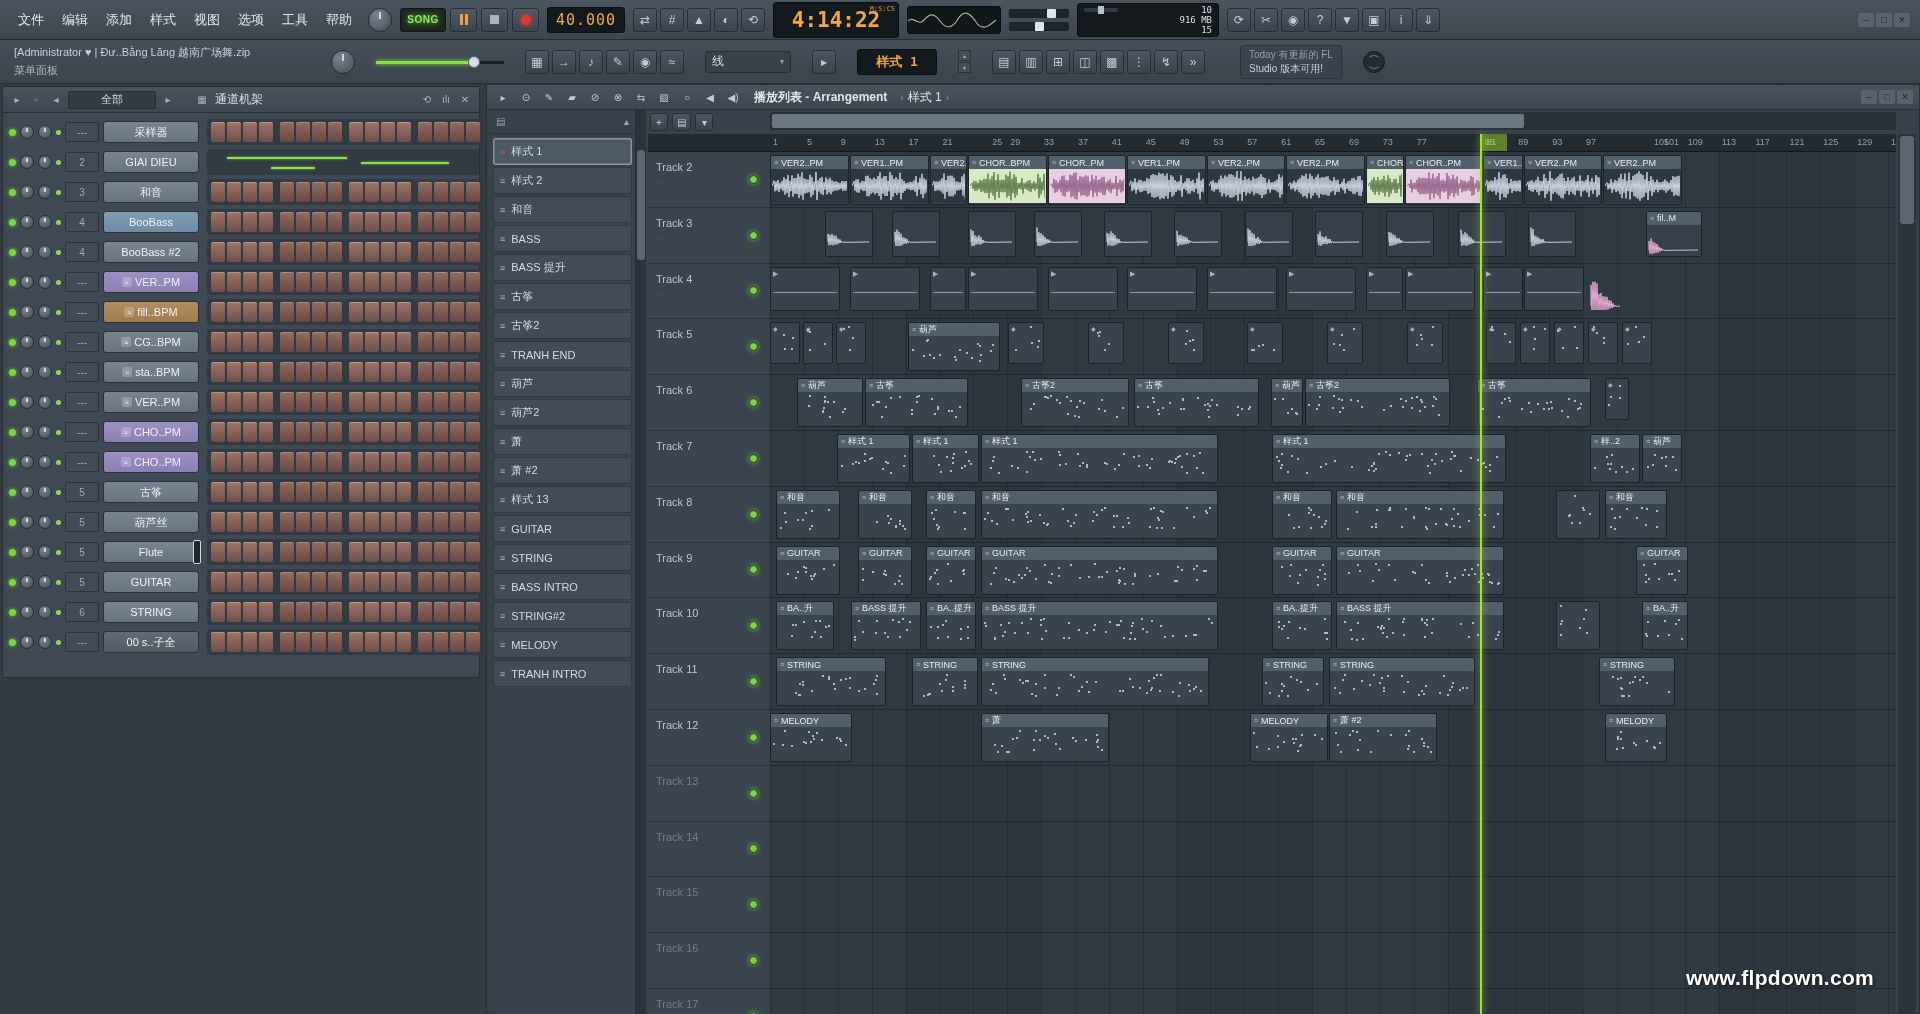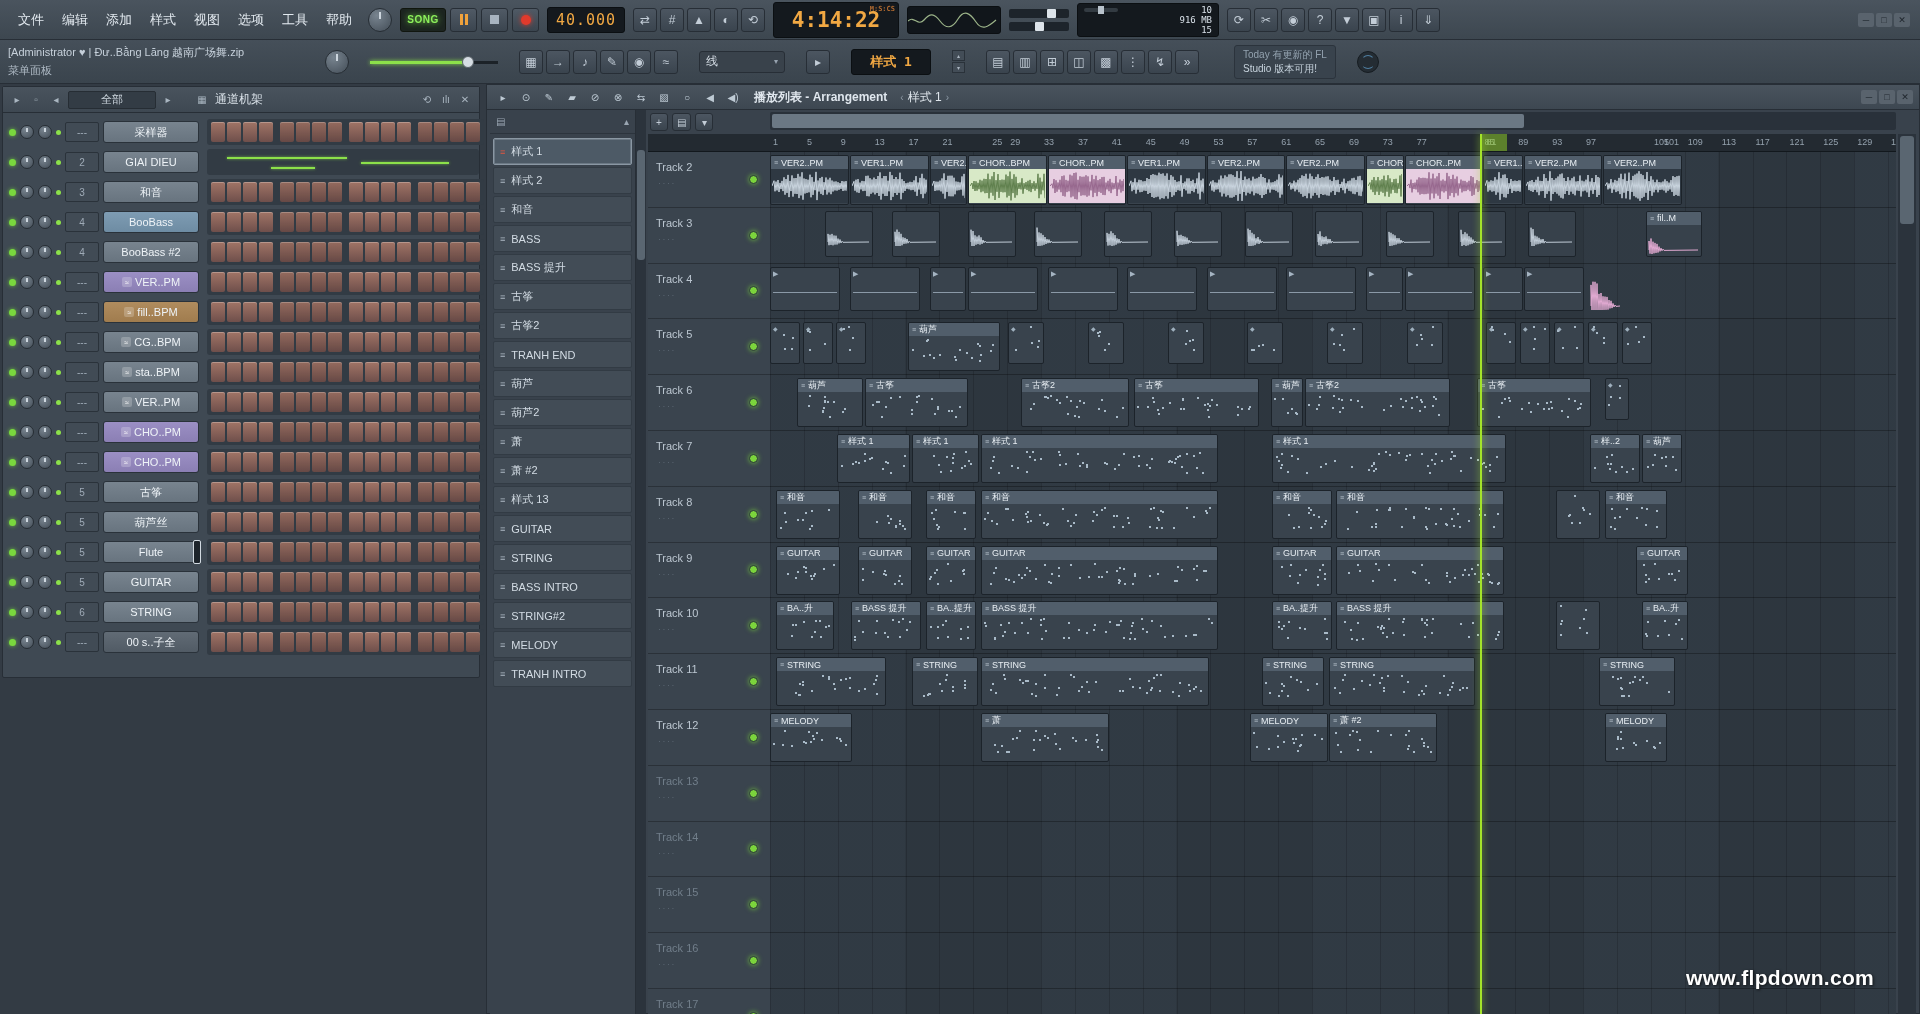--- a/index.html
+++ b/index.html
@@ -33,21 +33,21 @@
 .hslider{width:60px;height:9px;background:#1d242b;border-radius:2px;position:relative}
 .hslider .thumb{position:absolute;top:0;width:9px;height:9px;background:#dde4ea;border-radius:1px}
 .lcd.stats{width:142px;height:34px;flex-direction:column;align-items:stretch;justify-content:center;padding:1px 6px}
 .statline{display:flex;justify-content:flex-end;align-items:center;font-size:9px;line-height:10px;color:#d8e0e8;gap:4px}
 .minislider{width:34px;height:4px;background:#333b42;margin-right:auto;border-radius:2px;position:relative}
 .minislider::after{content:"";position:absolute;left:40%;top:-2px;width:6px;height:8px;background:#b9c3cc}
 .winbtns{display:flex;gap:2px;margin-left:auto}
 .wbtn{width:16px;height:14px;background:#59636d;border-radius:2px;color:#20272e;font-size:9px;display:flex;align-items:center;justify-content:center}
 
 
-#toolbar2{position:absolute;left:0;top:40px;width:1920px;height:44px;background:linear-gradient(#454f59,#3a444d);border-bottom:1px solid #272e36;display:flex;align-items:center;padding:0 8px;gap:21px;z-index:9}
+#toolbar2{position:absolute;left:0;top:40px;width:1920px;height:44px;background:linear-gradient(#454f59,#3a444d);border-bottom:1px solid #272e36;display:flex;align-items:center;padding:0 14px;gap:21px;z-index:9}
 .titleblock{width:296px;display:flex;flex-direction:column;gap:3px;overflow:hidden}
 .t1{font-size:11px;color:#c6d0da;white-space:nowrap;overflow:hidden}
 .t2{font-size:11px;color:#aeb9c4}
 .gslider{width:128px;height:14px;position:relative;flex:0 0 auto}
 .gslider .groove{position:absolute;left:0;top:6px;width:100%;height:3px;background:#1c2228}
 .gslider .fill{position:absolute;left:0;top:6px;width:76%;height:3px;background:#8ce04a;box-shadow:0 0 4px #8ce04a}
 .gslider .gthumb{position:absolute;left:72%;top:1px;width:12px;height:12px;border-radius:50%;background:#d6dde3;border:1px solid #596269}
 .snapbox{width:86px;height:22px;background:#39424b;border:1px solid #272e36;border-radius:3px;display:flex;align-items:center;justify-content:space-between;padding:0 6px;font-size:12px;color:#d6dee6}
 .snaparrow{font-size:8px;color:#97a3af}
 .lcd.patlcd{width:80px;height:26px;font-size:13px;font-weight:bold}

